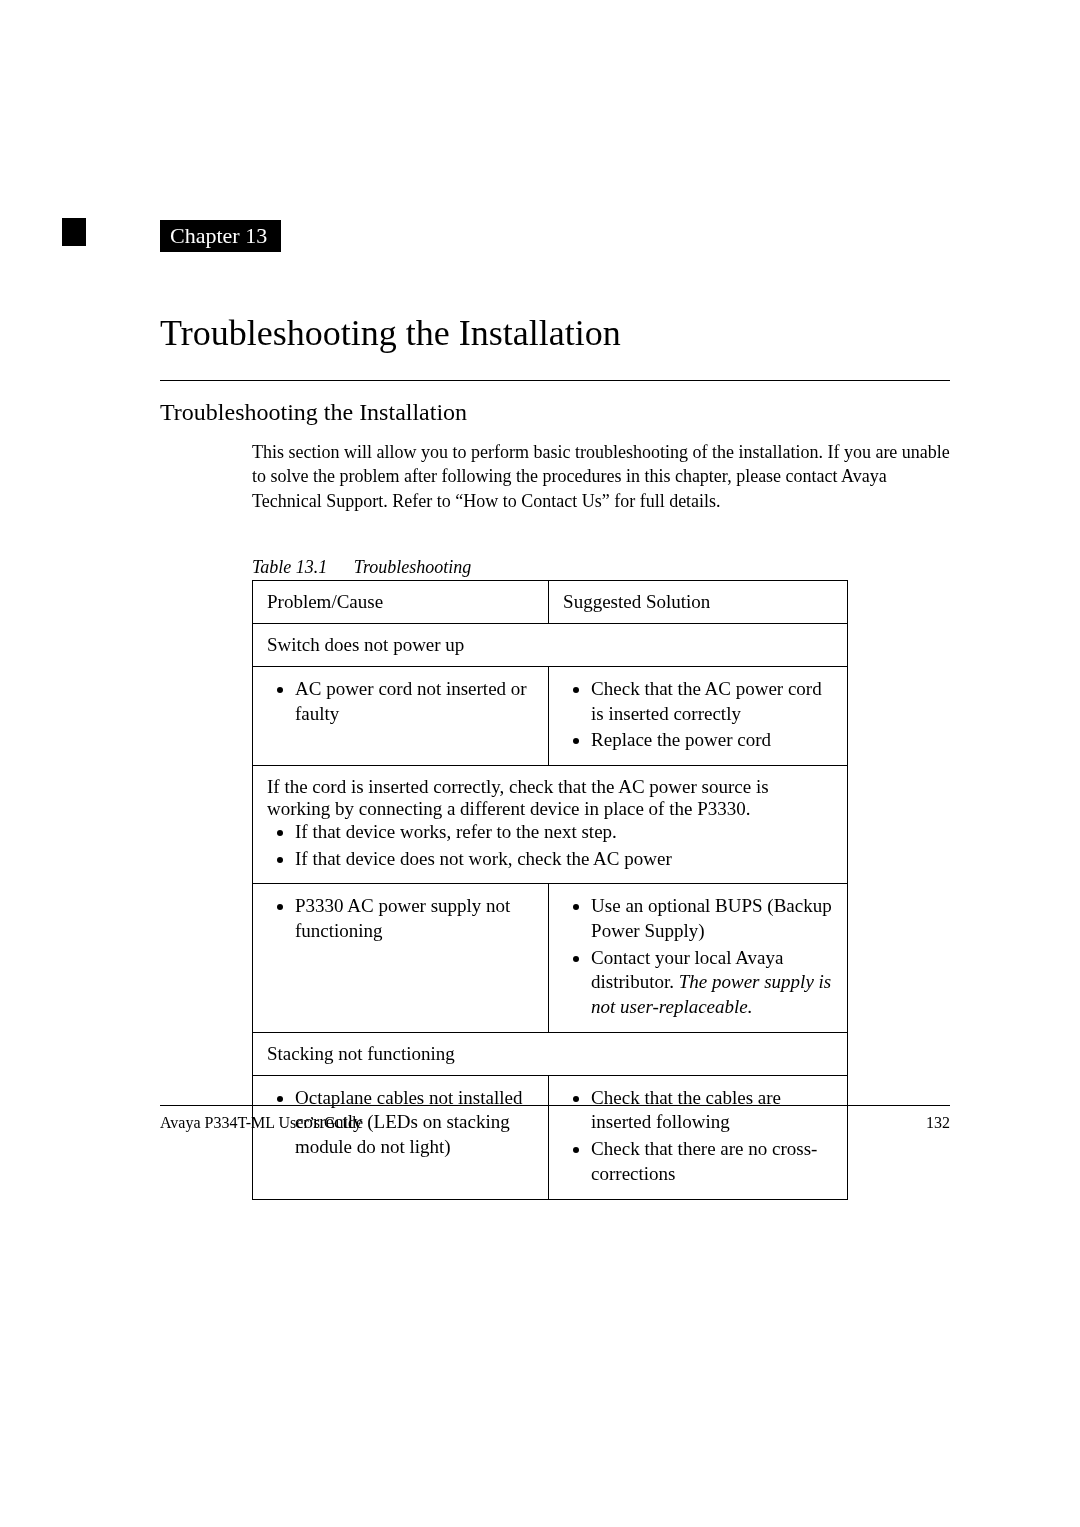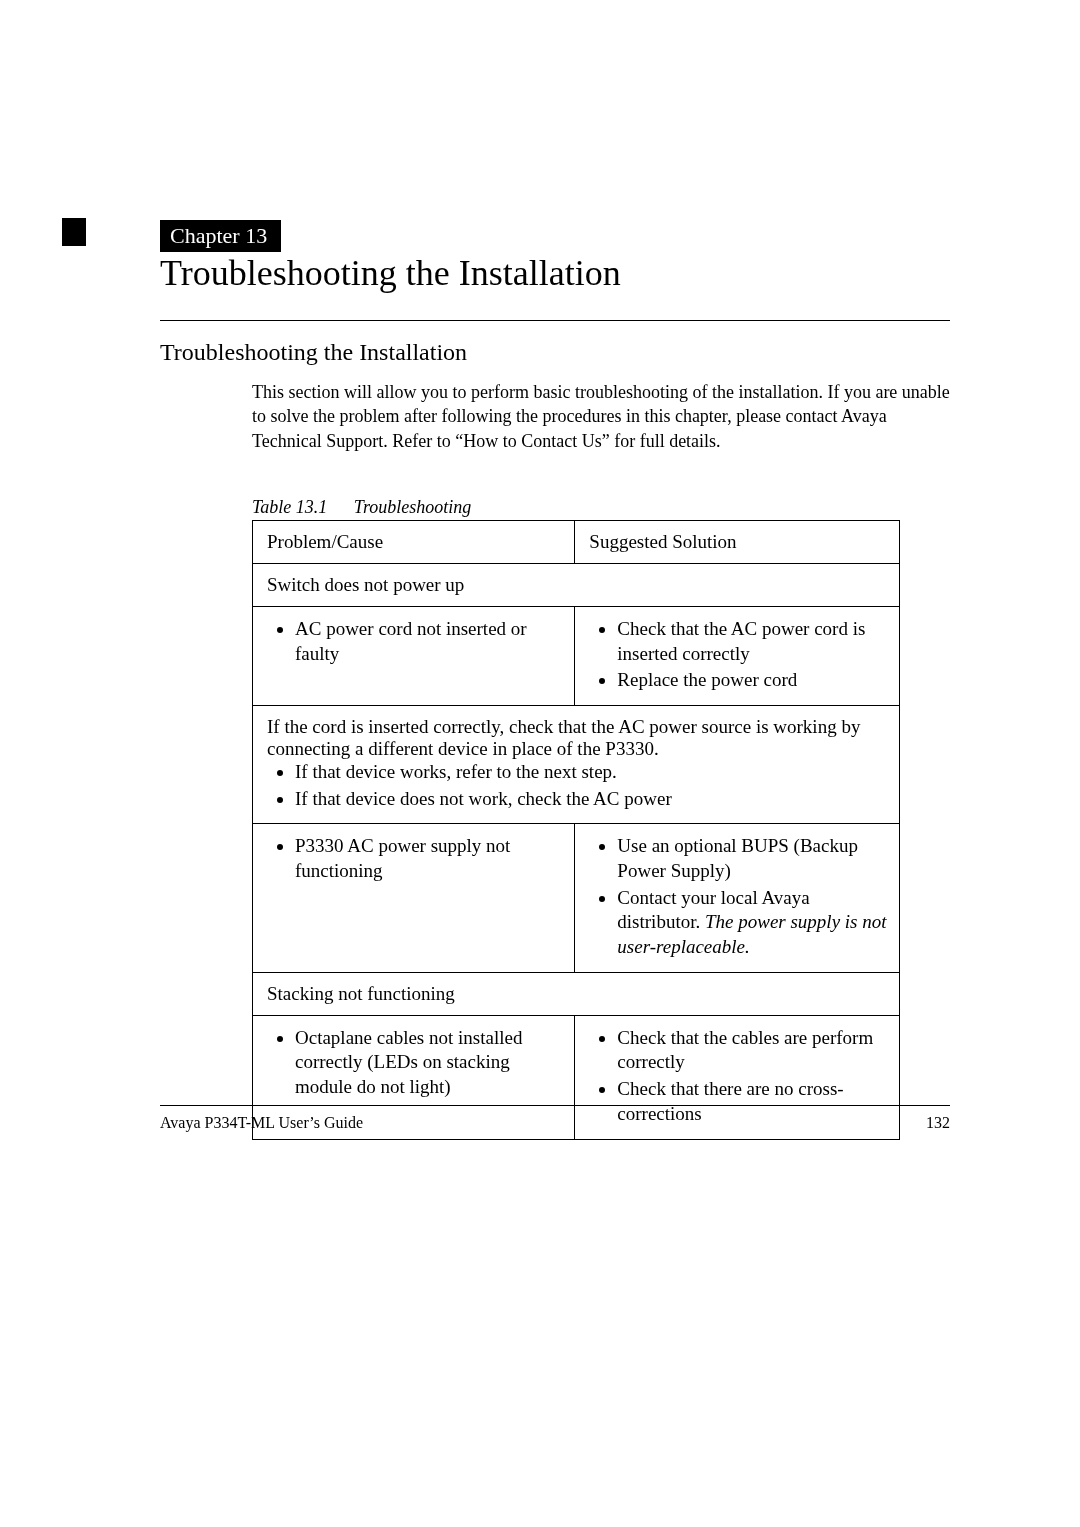--- a/index.html
+++ b/index.html
@@ -25,20 +25,21 @@
       width: 24px;
       height: 28px;
       background: #000;
     }
     .chapter-label {
       display: inline-block;
       background: #000;
       color: #fff;
       font-size: 22px;
       padding: 3px 14px 3px 10px;
+      margin-bottom: 60px;
       font-weight: normal;
     }
     .main-title {
       font-size: 36px;
       font-weight: normal;
       margin-bottom: 26px;
     }
     .title-rule {
       border: none;
       border-top: 1.5px solid #000;
@@ -61,21 +62,21 @@
       font-size: 18px;
       margin-left: 92px;
       margin-bottom: 2px;
     }
     .table-caption .caption-num {
       margin-right: 22px;
     }
     table.trouble {
       margin-left: 92px;
       border-collapse: collapse;
-      width: 648px;
+      width: 596px;
       font-size: 19px;
     }
     table.trouble td, table.trouble th {
       border: 1.5px solid #000;
       padding: 10px 12px 10px 14px;
       vertical-align: top;
       text-align: left;
       font-weight: normal;
     }
     table.trouble th {
@@ -193,21 +194,21 @@
 
 
     <tr>
       <td>
         <ul class="bul">
           <li>Octaplane cables not installed correctly (LEDs on stacking module do not light)</li>
         </ul>
       </td>
       <td>
         <ul class="bul">
-          <li>Check that the cables are perform correctly</li>
+          <li>Check that the cables are inserted following</li>
           <li>Check that there are no cross-corrections</li>
         </ul>
       </td>
     </tr>
 
   </tbody>
     </table>
 
 </div>
 

